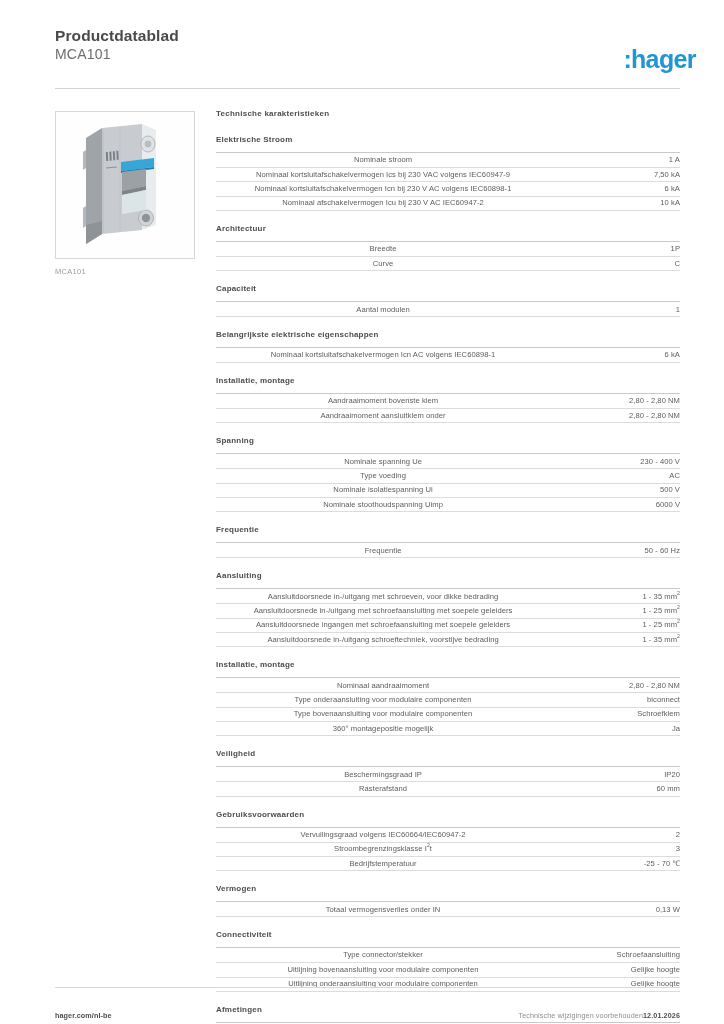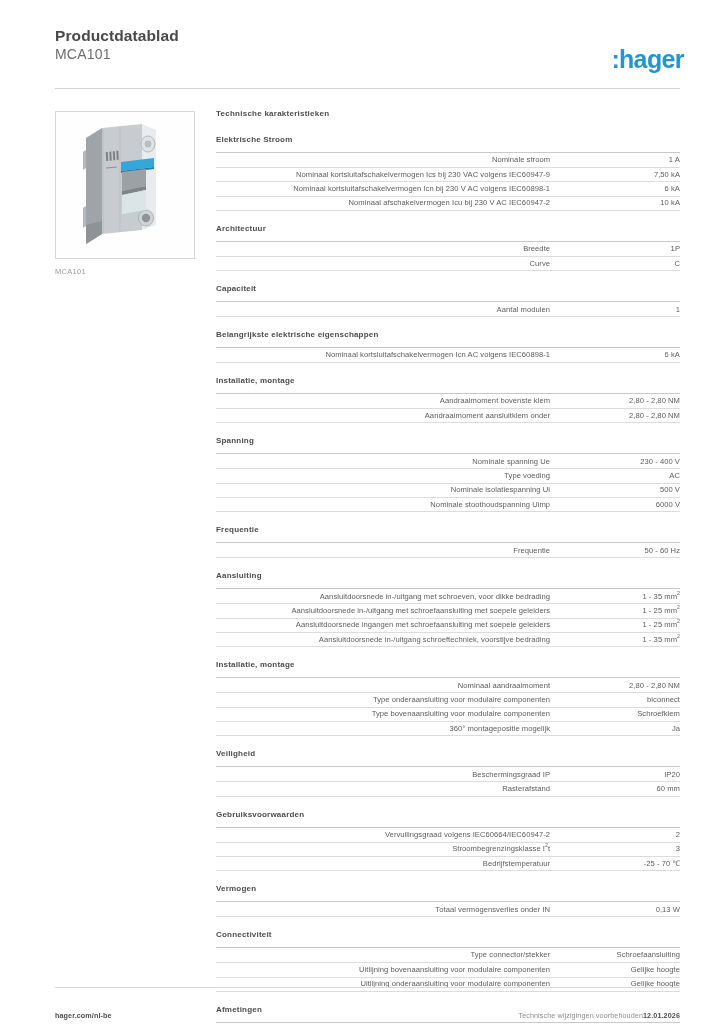--- a/index.html
+++ b/index.html
@@ -19,21 +19,21 @@
     height: 1024px;
     position: relative;
     padding: 0;
   }
 
   
   .header {
     display: flex;
     align-items: flex-start;
     justify-content: space-between;
-    padding: 26px 40px 0 55px;
+    padding: 26px 28px 0 55px;
   }
   .header-titles { line-height: 1.25; }
   .doc-title {
     font-size: 15.5px;
     font-weight: bold;
     color: #4a4a4a;
     letter-spacing: 0.1px;
   }
   .doc-subtitle {
     font-size: 14px;
@@ -121,21 +121,21 @@
   table.spec tr { height: 14.4px; }
   table.spec td {
     font-size: 7.6px;
     color: #5c5c5c;
     border-bottom: 1px solid #dcdcdc;
     padding: 2.6px 0 2.4px 0;
     vertical-align: bottom;
     letter-spacing: 0.05px;
     line-height: 1.1;
   }
-  table.spec td.label { text-align: right; width: 72%; }
+  table.spec td.label { text-align: center; width: 72%; }
   table.spec td.value { text-align: right; width: 28%; white-space: nowrap; }
 
   sup { font-size: 0.68em; vertical-align: super; line-height: 0; }
 
   
   .footer-rule {
     position: absolute;
     left: 55px;
     right: 44px;
     bottom: 36px;

